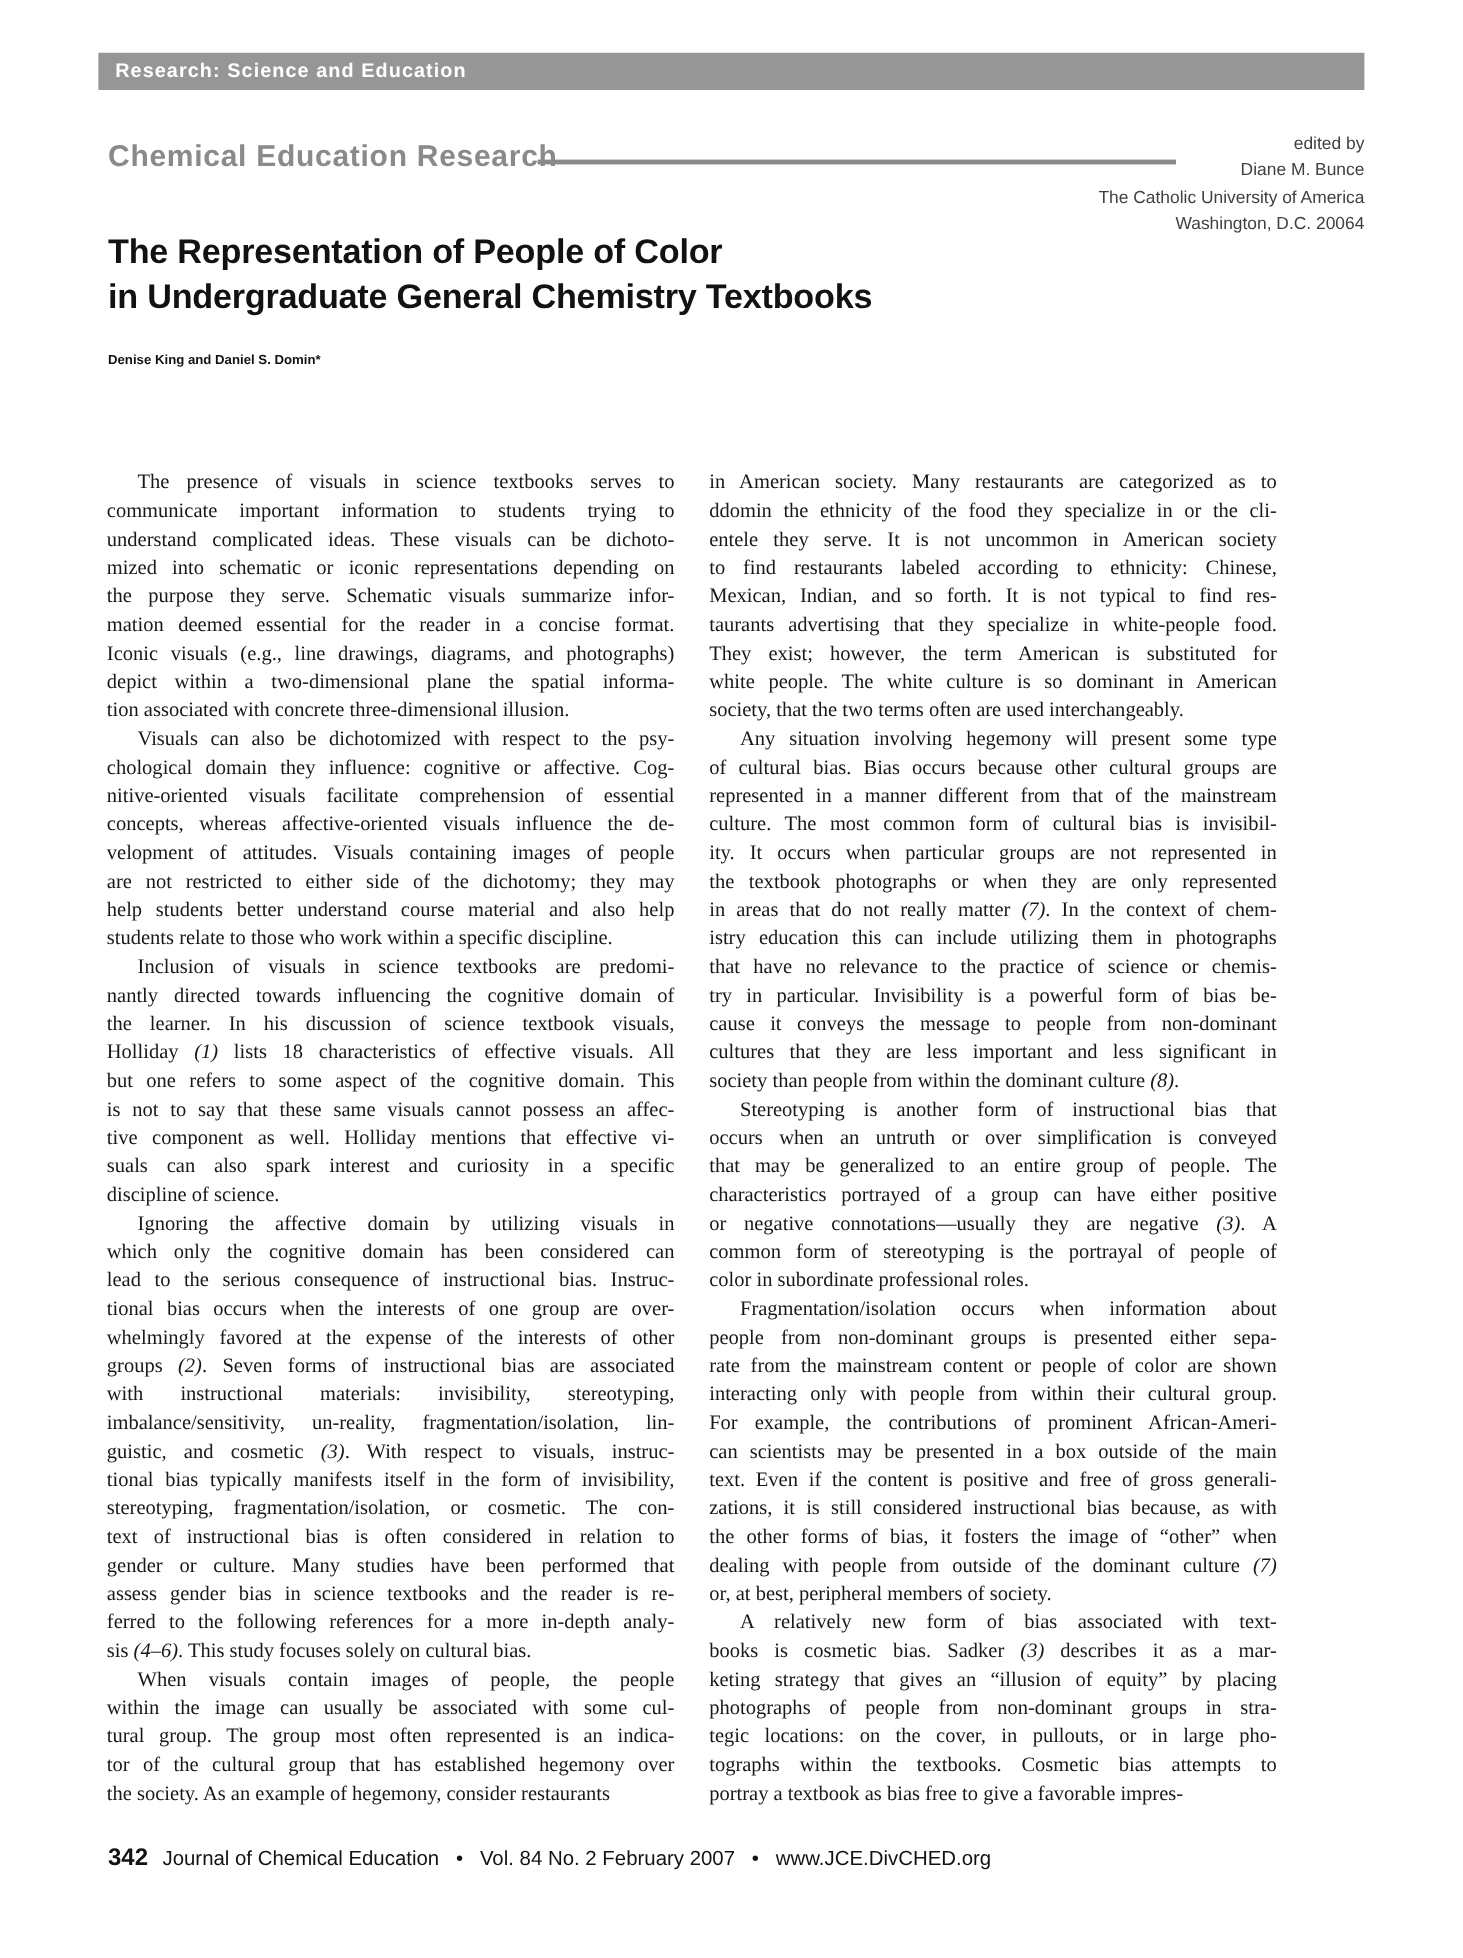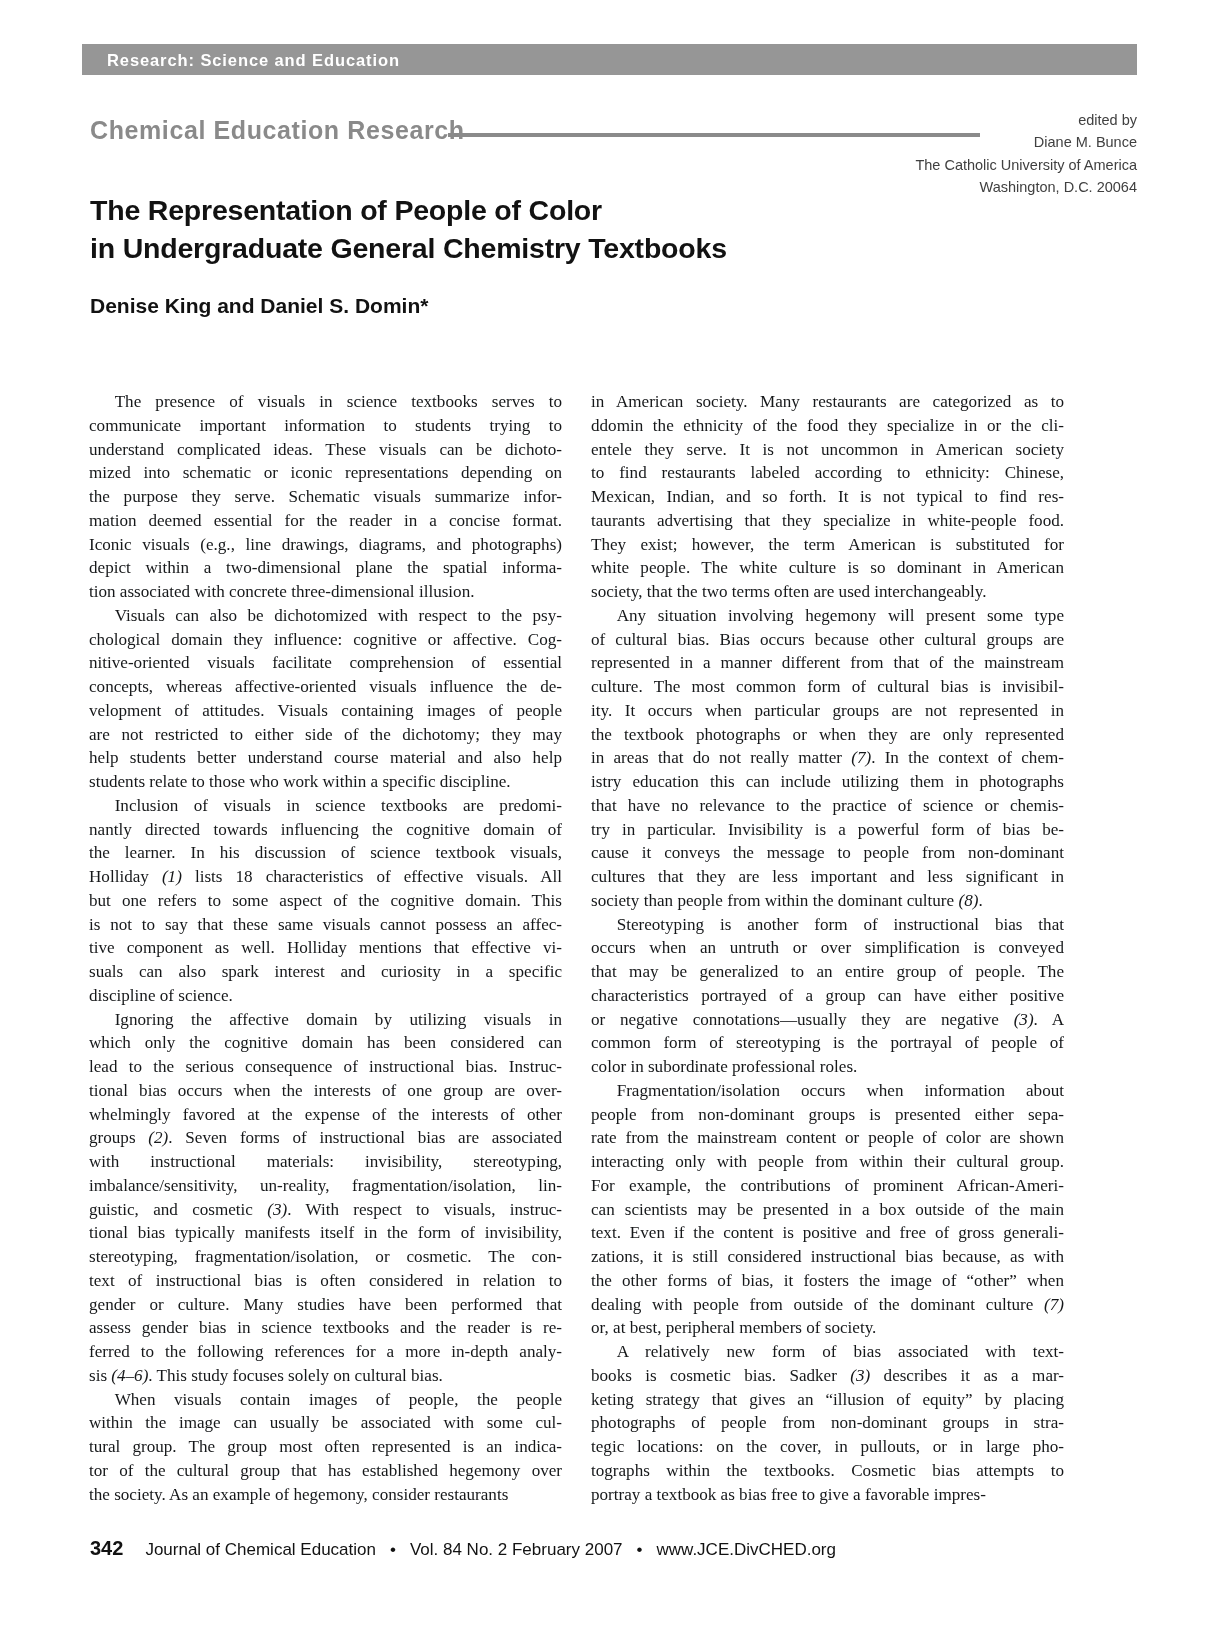--- a/index.html
+++ b/index.html
@@ -38,21 +38,20 @@
     position: absolute;
     left: 14px;
     top: 50%;
     transform: translateY(-50%);
     color: #ffffff;
     font-family: "Liberation Sans", sans-serif;
     font-weight: bold;
     font-size: 16.5px;
     letter-spacing: 0.9px;
     white-space: nowrap;
-    margin-left: 11px;
   }
 
   
   .colhead-row {
     position: absolute;
     left: 90px;
     top: 116px;
     width: 1047px;
     height: 80px;
   }
@@ -101,21 +100,21 @@
     color: #121212;
   }
   .article-title div { white-space: nowrap; }
 
   .authors {
     position: absolute;
     left: 90px;
     top: 294px;
     font-family: "Liberation Sans", sans-serif;
     font-weight: bold;
-    font-size: 21px;
+    font-size: 11px;
     color: #121212;
     white-space: nowrap;
   }
   .affiliation {
     position: absolute;
     left: 90px;
     top: 317px;
     font-family: "Liberation Sans", sans-serif;
     font-size: 16.5px;
     color: #121212;
@@ -172,21 +171,21 @@
     bottom: 72px;
     width: 1050px;
     font-family: "Liberation Sans", sans-serif;
     font-size: 17px;
     color: #121212;
     white-space: nowrap;
   }
   .footer .pagenum {
     font-weight: bold;
     font-size: 20px;
-    margin-right: 22px;
+    margin-right: 12px;
   }
   .footer .sep { margin: 0 14px; }
 </style>
 </head>
 <body>
 
 <div class="page">
 
   <div class="banner">
     <span class="banner-text">Research: Science and Education</span>

